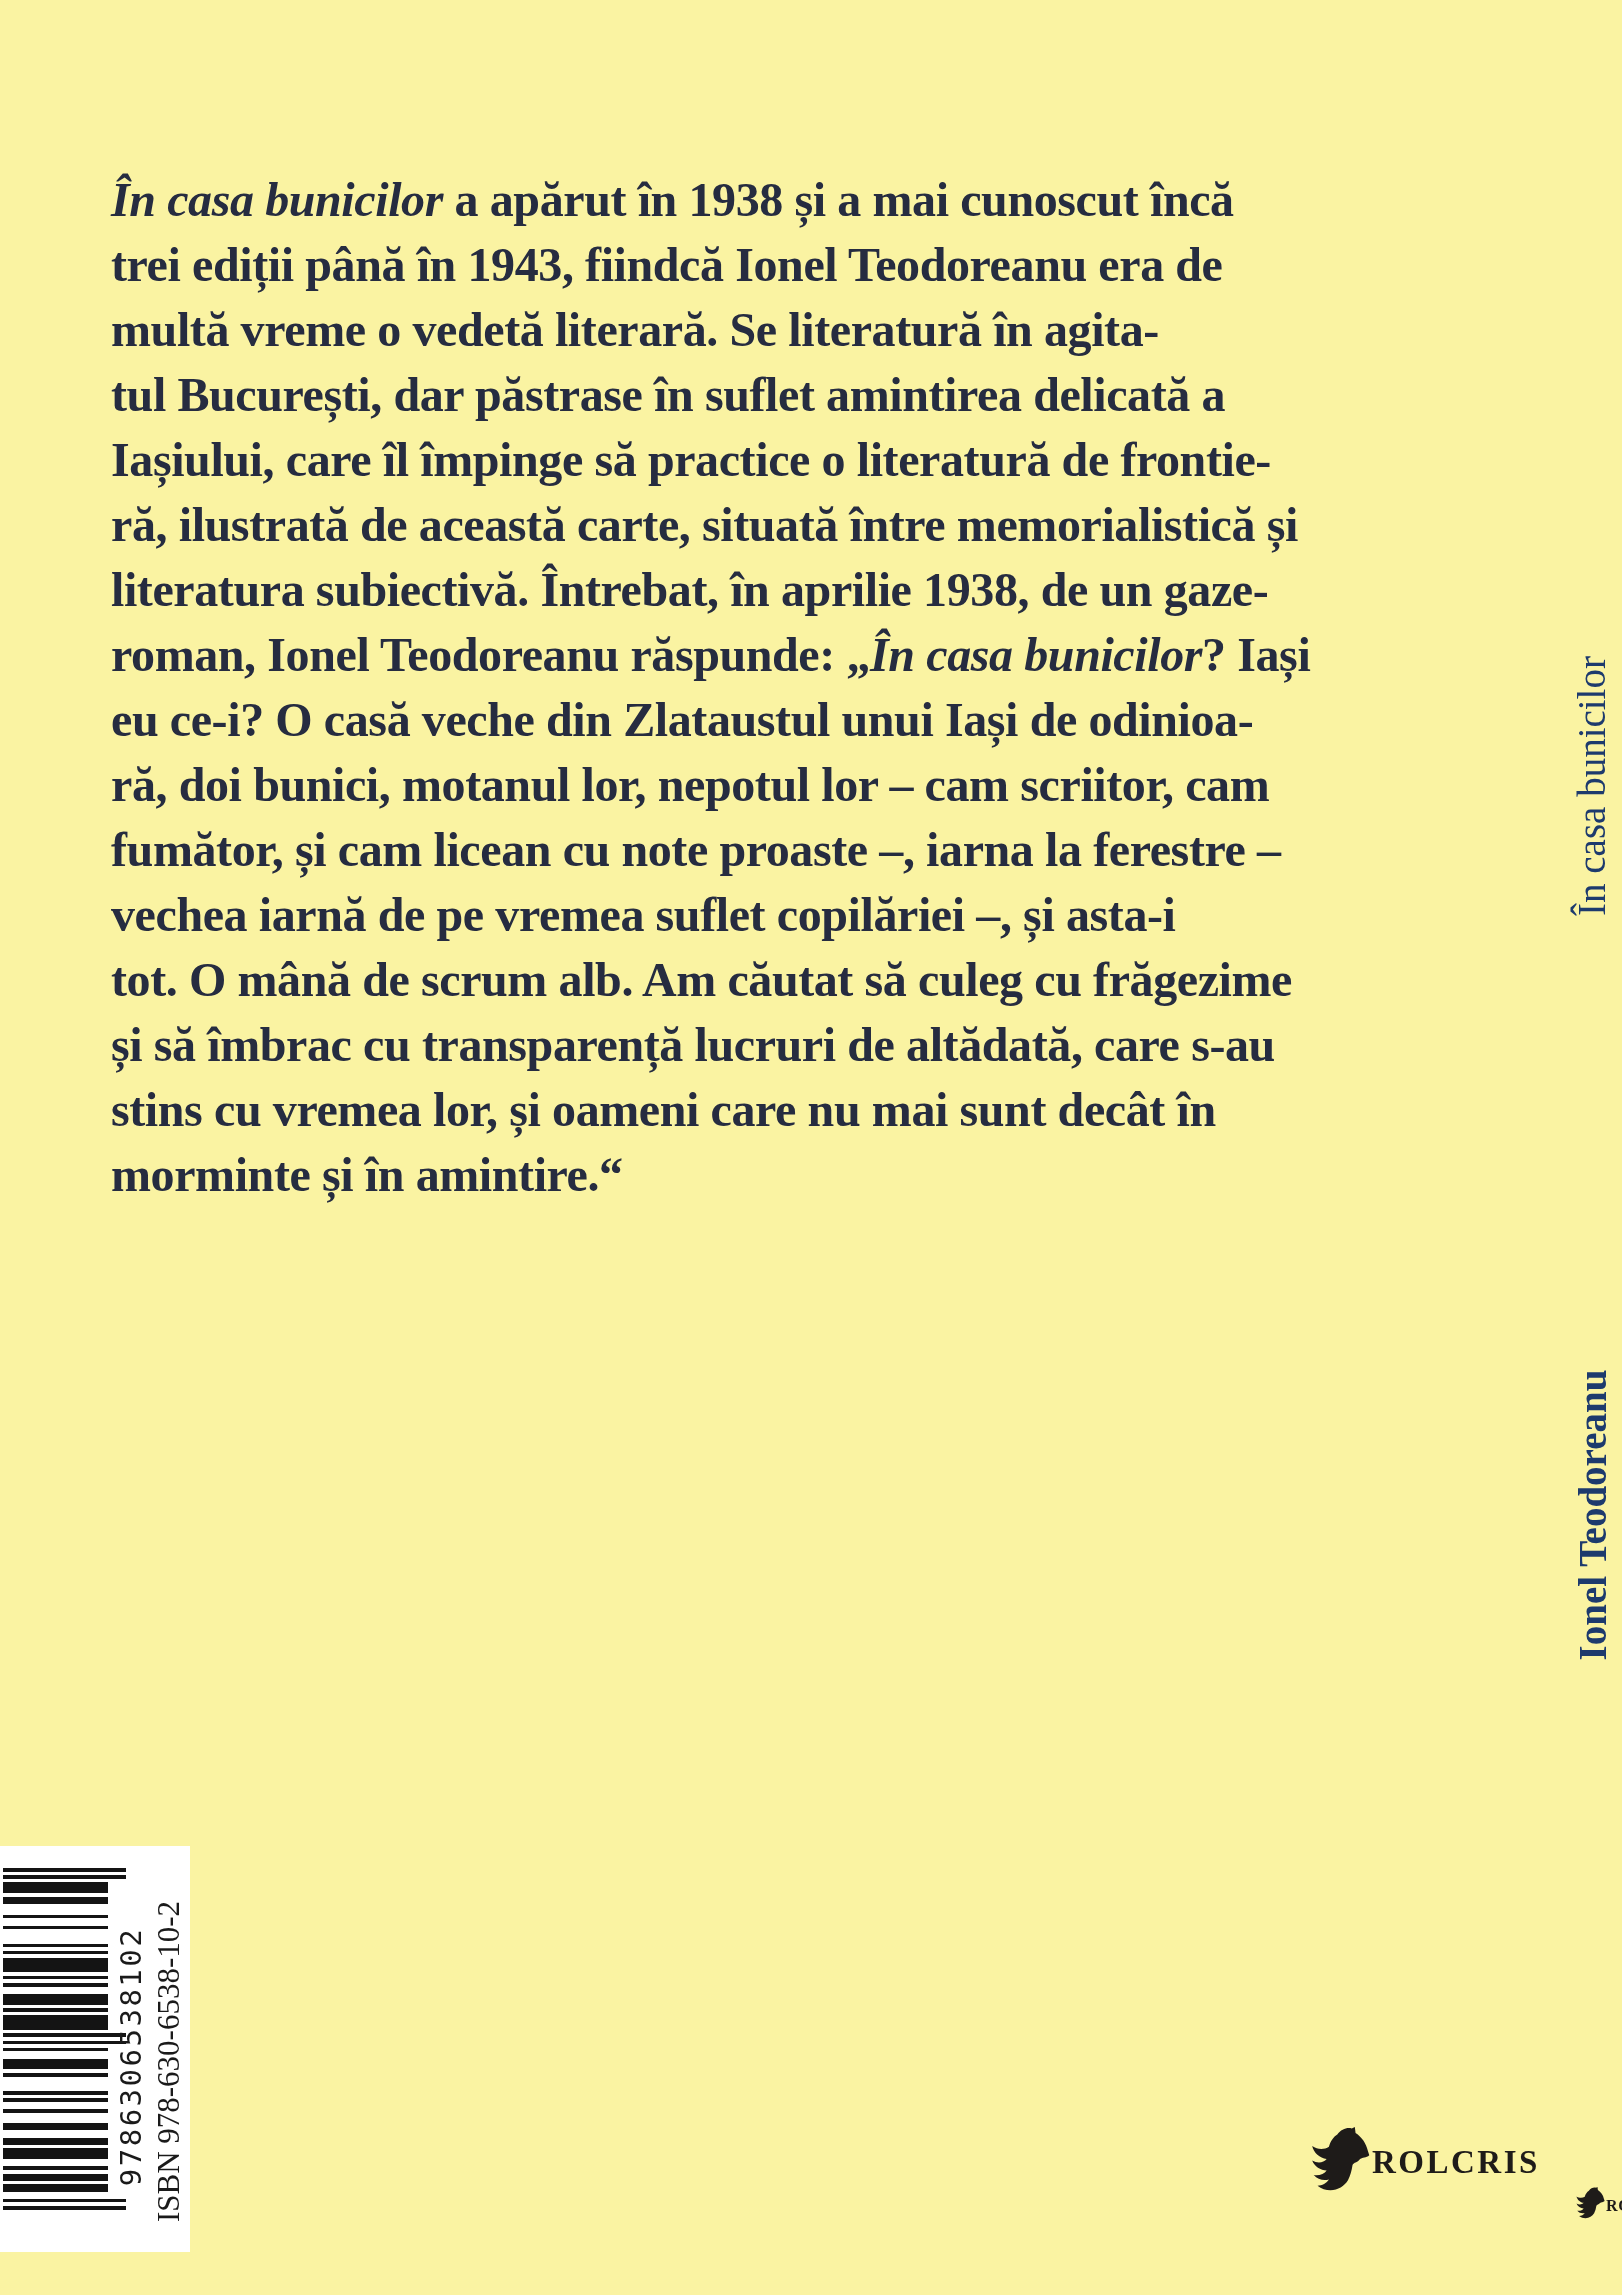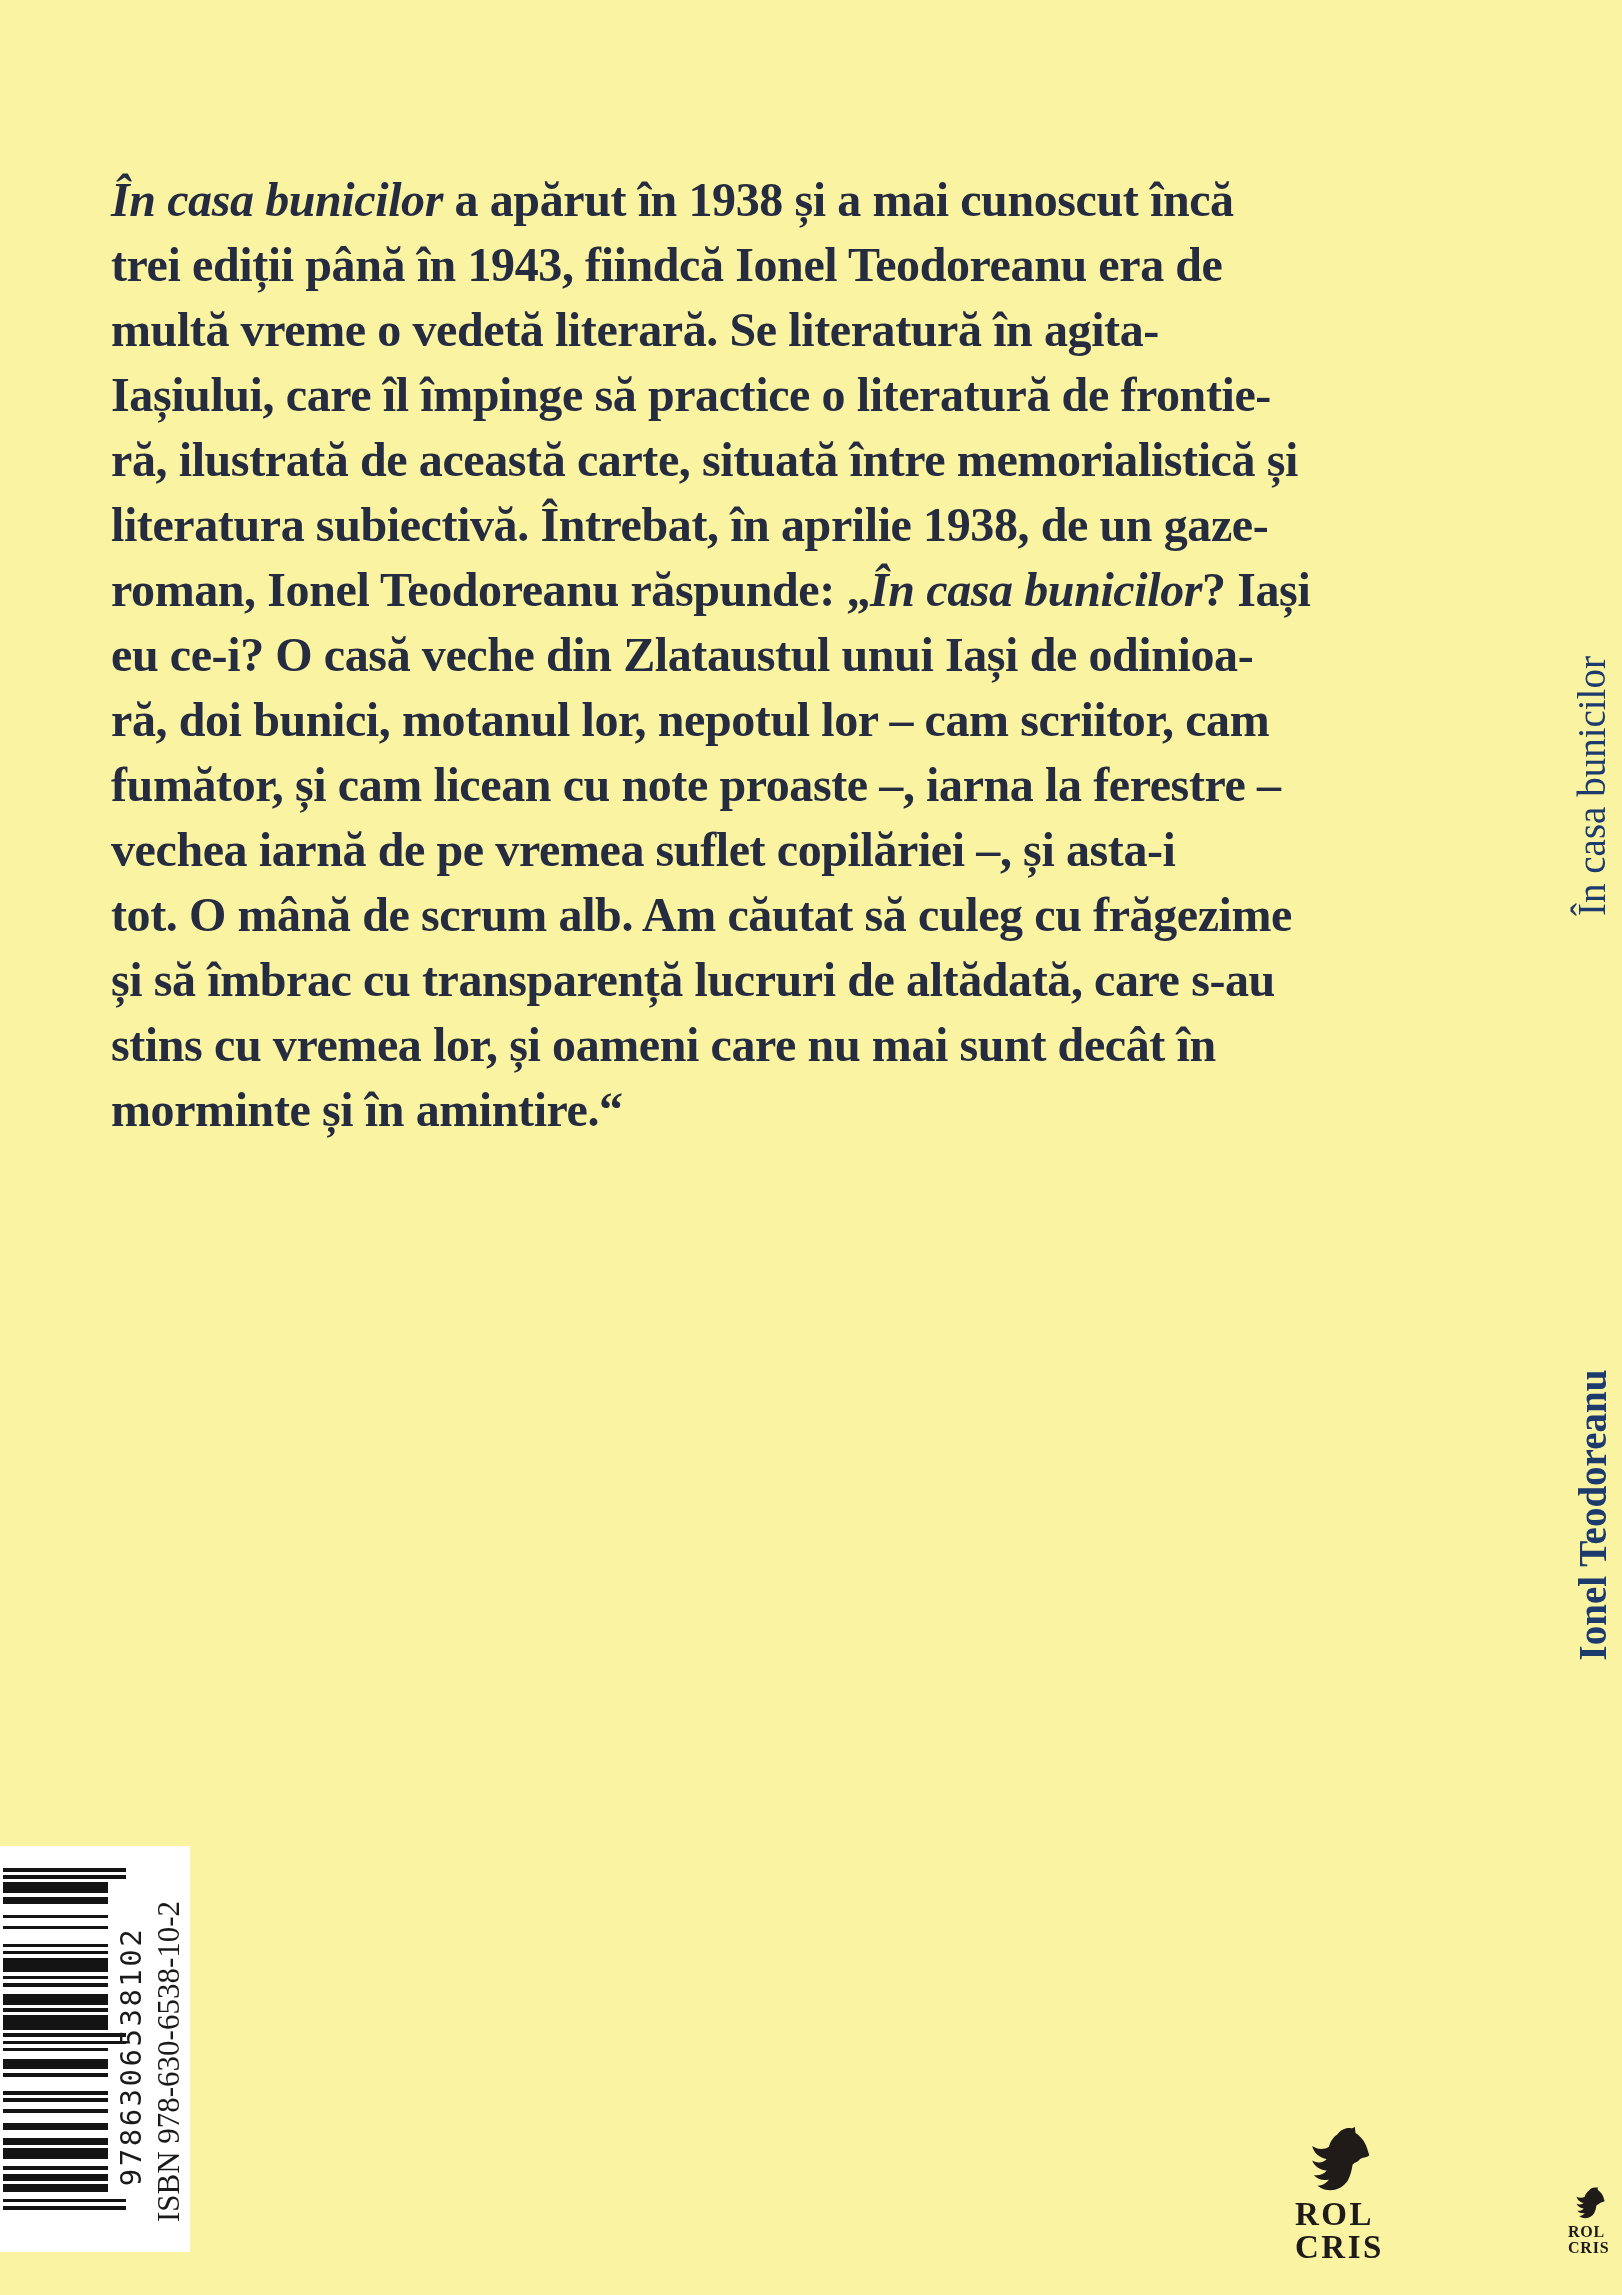--- a/index.html
+++ b/index.html
@@ -53,21 +53,21 @@
     font-family:"DejaVu Sans Mono","Liberation Mono",monospace;
     font-size:29px;letter-spacing:2.5px;
   }
   #isbn-label{
     left:-28px;top:2044px;width:392px;height:35px;line-height:35px;
     color:#1a1a1a;font-size:31px;
   }
   
   .logo{
     position:absolute;
-    display:flex;flex-direction:column;align-items:flex-start;
+    display:flex;flex-direction:row;align-items:center;
     color:#1e1b19;
   }
   .logo .word{
     font-weight:bold;font-family:"Liberation Serif","DejaVu Serif",serif;
   }
   #logo-large{left:1295px;top:2127px;width:93px;}
   #logo-large svg{width:77px;height:67px;}
   #logo-large .word{font-size:33px;line-height:33px;letter-spacing:2.5px;}
   #logo-small{left:1568px;top:2187px;width:50px;}
   #logo-small svg{width:38px;height:33px;}
@@ -75,20 +75,21 @@
 </style>
 </head>
 <body>
 
 <div id="cover">
 
   <div id="blurb">
       <div class="line"><span class="it">În casa bunicilor</span><span> a apărut în 1938 și a mai cunoscut încă</span></div>
       <div class="line"><span>trei ediții până în 1943, fiindcă Ionel Teodoreanu era de</span></div>
       <div class="line"><span>multă vreme o vedetă literară. Se literatură în agita-</span></div>
+      <div class="line"><span>tul București, dar păstrase în suflet amintirea delicată a</span></div>
       <div class="line"><span>Iașiului, care îl împinge să practice o literatură de frontie-</span></div>
       <div class="line"><span>ră, ilustrată de această carte, situată între memorialistică și</span></div>
       <div class="line"><span>literatura subiectivă. Întrebat, în aprilie 1938, de un gaze-</span></div>
       <div class="line"><span>roman, Ionel Teodoreanu răspunde: „</span><span class="it">În casa bunicilor</span><span>? Iași</span></div>
       <div class="line"><span>eu ce-i? O casă veche din Zlataustul unui Iași de odinioa-</span></div>
       <div class="line"><span>ră, doi bunici, motanul lor, nepotul lor – cam scriitor, cam</span></div>
       <div class="line"><span>fumător, și cam licean cu note proaste –, iarna la ferestre –</span></div>
       <div class="line"><span>vechea iarnă de pe vremea suflet copilăriei –, și asta-i</span></div>
       <div class="line"><span>tot. O mână de scrum alb. Am căutat să culeg cu frăgezime</span></div>
       <div class="line"><span>și să îmbrac cu transparență lucruri de altădată, care s-au</span></div>

